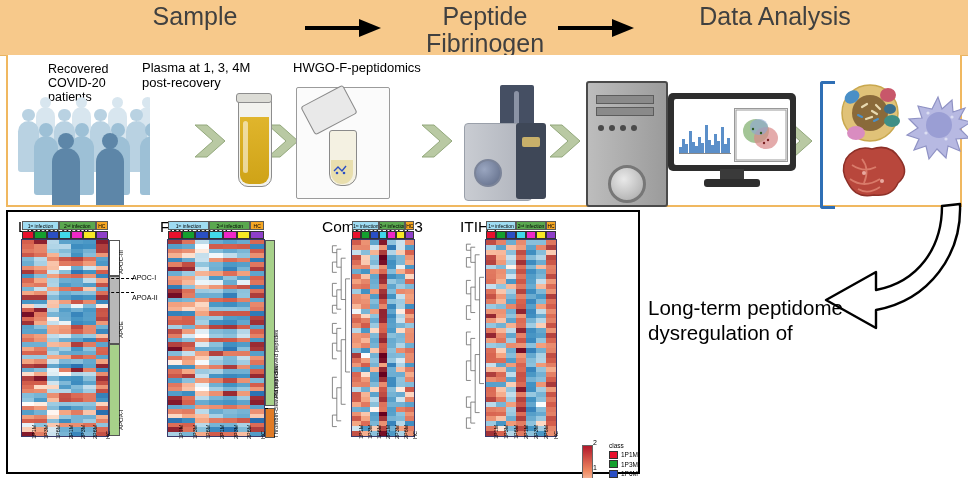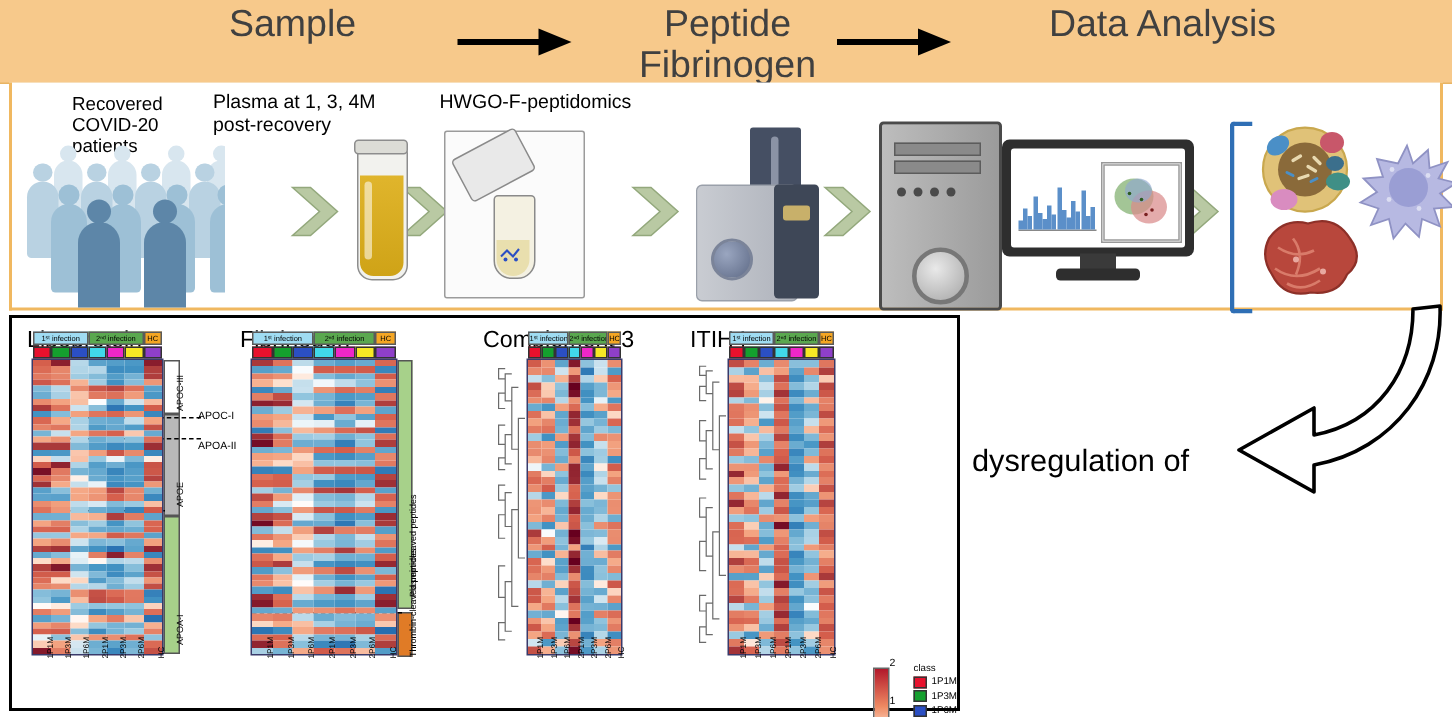--- a/index.html
+++ b/index.html
@@ -1706,16 +1706,17 @@
       <svg class="dendro" width="22" height="196" viewBox="0 0 22 196" style="left: 456px; top: 28px;">
         <path d="M6.799999999999999 4.1587747850792764 L2.3999999999999986 4.1587747850792764 L2.3999999999999986 10.274813312572498 L6.799999999999999 10.274813312572498 M6.799999999999999 17.591647506069904 L2.3999999999999986 17.591647506069904 L2.3999999999999986 27.11678109353013 L6.799999999999999 27.11678109353013 M11.2 7.2167940488258875 L6.799999999999999 7.2167940488258875 L6.799999999999999 22.354214299800017 L11.2 22.354214299800017 M6.799999999999999 40.42107424814274 L2.3999999999999986 40.42107424814274 L2.3999999999999986 53.854488920659215 L6.799999999999999 53.854488920659215 M6.799999999999999 65.69758983158782 L2.3999999999999986 65.69758983158782 L2.3999999999999986 79.37524114413998 L6.799999999999999 79.37524114413998 M11.2 47.137781584400976 L6.799999999999999 47.137781584400976 L6.799999999999999 72.5364154878639 L11.2 72.5364154878639 M15.6 14.785504174312951 L11.2 14.785504174312951 L11.2 59.837098536132444 L15.6 59.837098536132444 M6.799999999999999 92.0078802285161 L2.3999999999999986 92.0078802285161 L2.3999999999999986 104.81202577908175 L6.799999999999999 104.81202577908175 M6.799999999999999 120.90221808579649 L2.3999999999999986 120.90221808579649 L2.3999999999999986 140.4686850501762 L6.799999999999999 140.4686850501762 M11.2 98.40995300379893 L6.799999999999999 98.40995300379893 L6.799999999999999 130.68545156798635 L11.2 130.68545156798635 M6.799999999999999 156.87565246796373 L2.3999999999999986 156.87565246796373 L2.3999999999999986 167.3240537887068 L6.799999999999999 167.3240537887068 M6.799999999999999 177.87233975562344 L2.3999999999999986 177.87233975562344 L2.3999999999999986 188.301087819913 L6.799999999999999 188.301087819913 M11.2 162.09985312833527 L6.799999999999999 162.09985312833527 L6.799999999999999 183.08671378776822 L11.2 183.08671378776822 M15.6 114.54770228589264 L11.2 114.54770228589264 L11.2 172.59328345805176 L15.6 172.59328345805176 M20 37.311301355222696 L15.6 37.311301355222696 L15.6 143.5704928719722 L20 143.5704928719722 " stroke="#6a6a6a" stroke-width="0.8" fill="none"></path>
       </svg>
     </div>
 
   <svg class="curve" viewBox="0 0 175 140">
     <path d="M170 8 C172 58 140 104 86 114 L86 132 L36 104 L86 76 L86 94 C128 86 152 52 152 10 Z" fill="#ffffff" stroke="#000000" stroke-width="2.4" stroke-linejoin="round"></path>
   </svg>
 
   <div class="caption">
+    <div>Long-term peptidome</div>
     <div>dysregulation of</div>
   </div>
 
 </div>
 
 </body></html>

